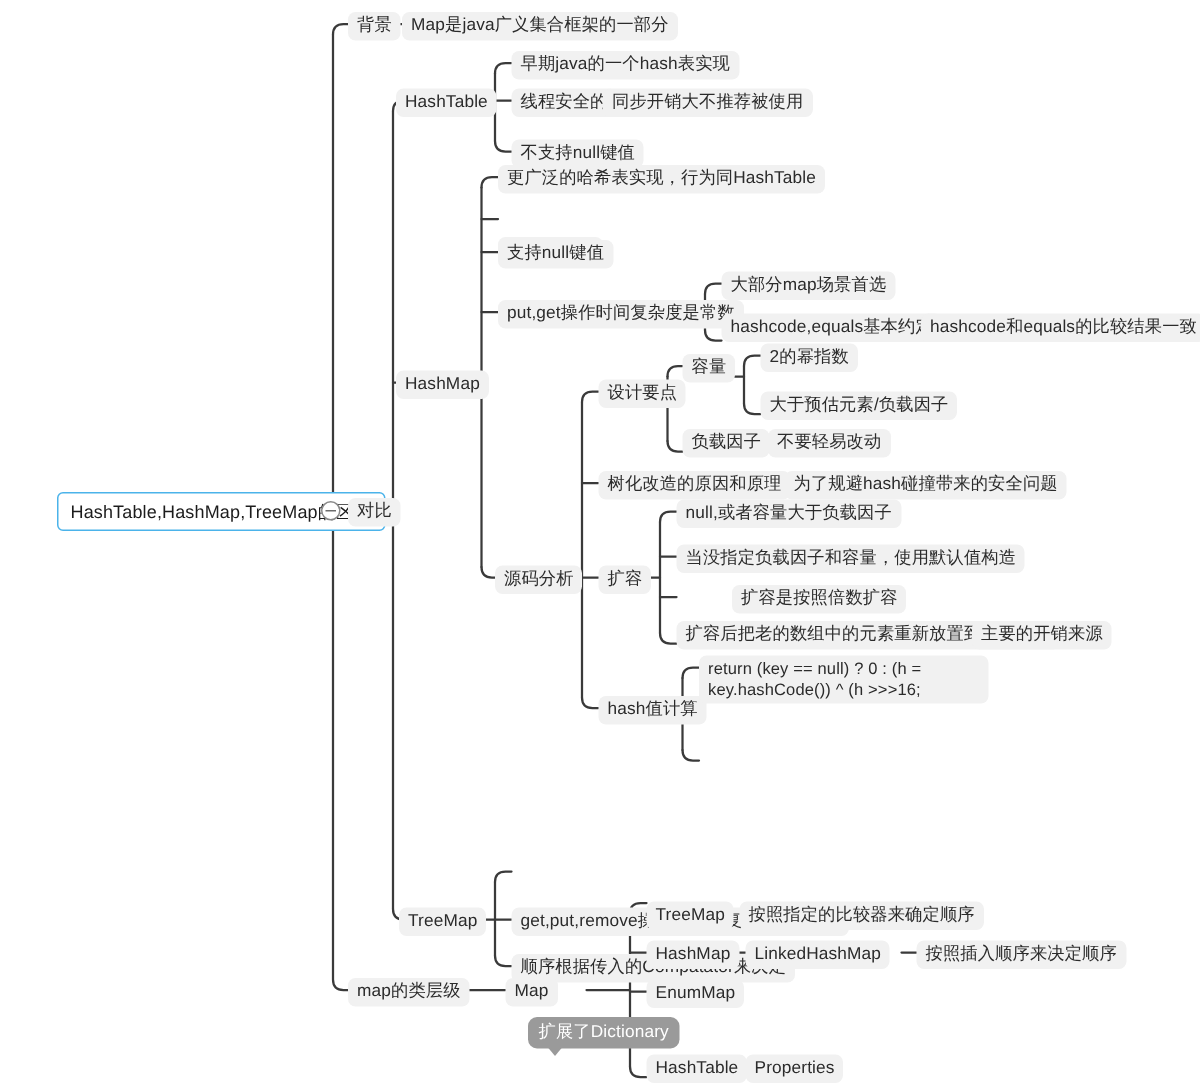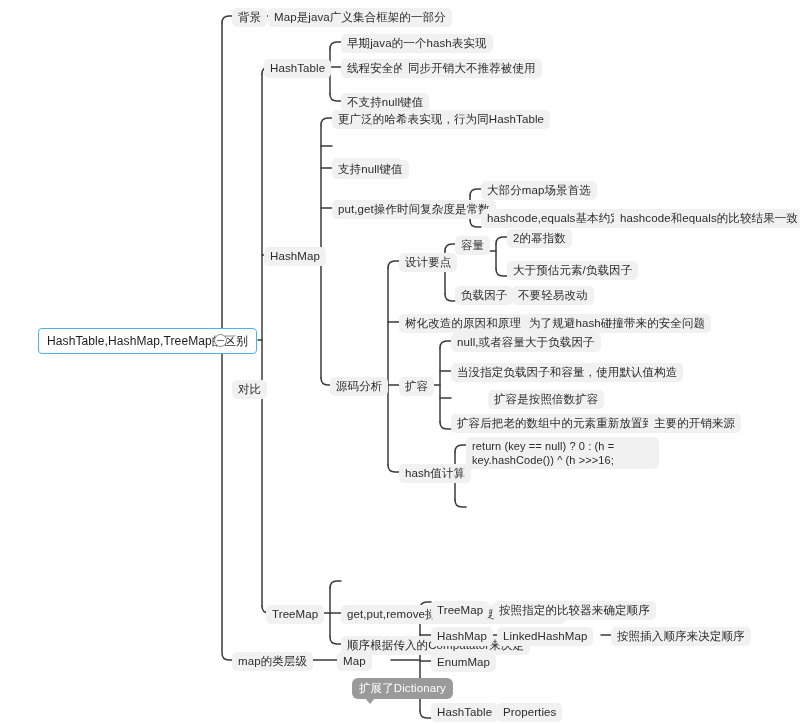--- a/index.html
+++ b/index.html
@@ -197,21 +197,21 @@
   </svg>
 
   <div class="node root" style="left:38px; top:328px;">HashTable,HashMap,TreeMap的区别</div>
   <div class="collapse-btn" style="left:214px; top:334px;">
     <i></i>
   </div>
 
   <div class="node" style="left:232px; top:8px;">背景</div>
   <div class="node" style="left:268px; top:8px;">Map是java广义集合框架的一部分</div>
 
-  <div class="node" style="left:232px; top:332px;margin-top:48px;">对比</div>
+  <div class="node" style="left:232px; top:332px;">对比</div>
 
   <div class="node" style="left:264px; top:59px;">HashTable</div>
   <div class="node" style="left:341px; top:34px;">早期java的一个hash表实现</div>
   <div class="node" style="left:341px; top:59px;">线程安全的</div>
   <div class="node" style="left:402px; top:59px;">同步开销大不推荐被使用</div>
   <div class="node" style="left:341px; top:93px;">不支持null键值</div>
 
   <div class="node" style="left:264px; top:247px;">HashMap</div>
   <div class="node" style="left:332px; top:110px;">更广泛的哈希表实现，行为同HashTable</div>
   <div class="node" style="left:332px; top:138px;margin-top:20px;">线程非安全</div>

